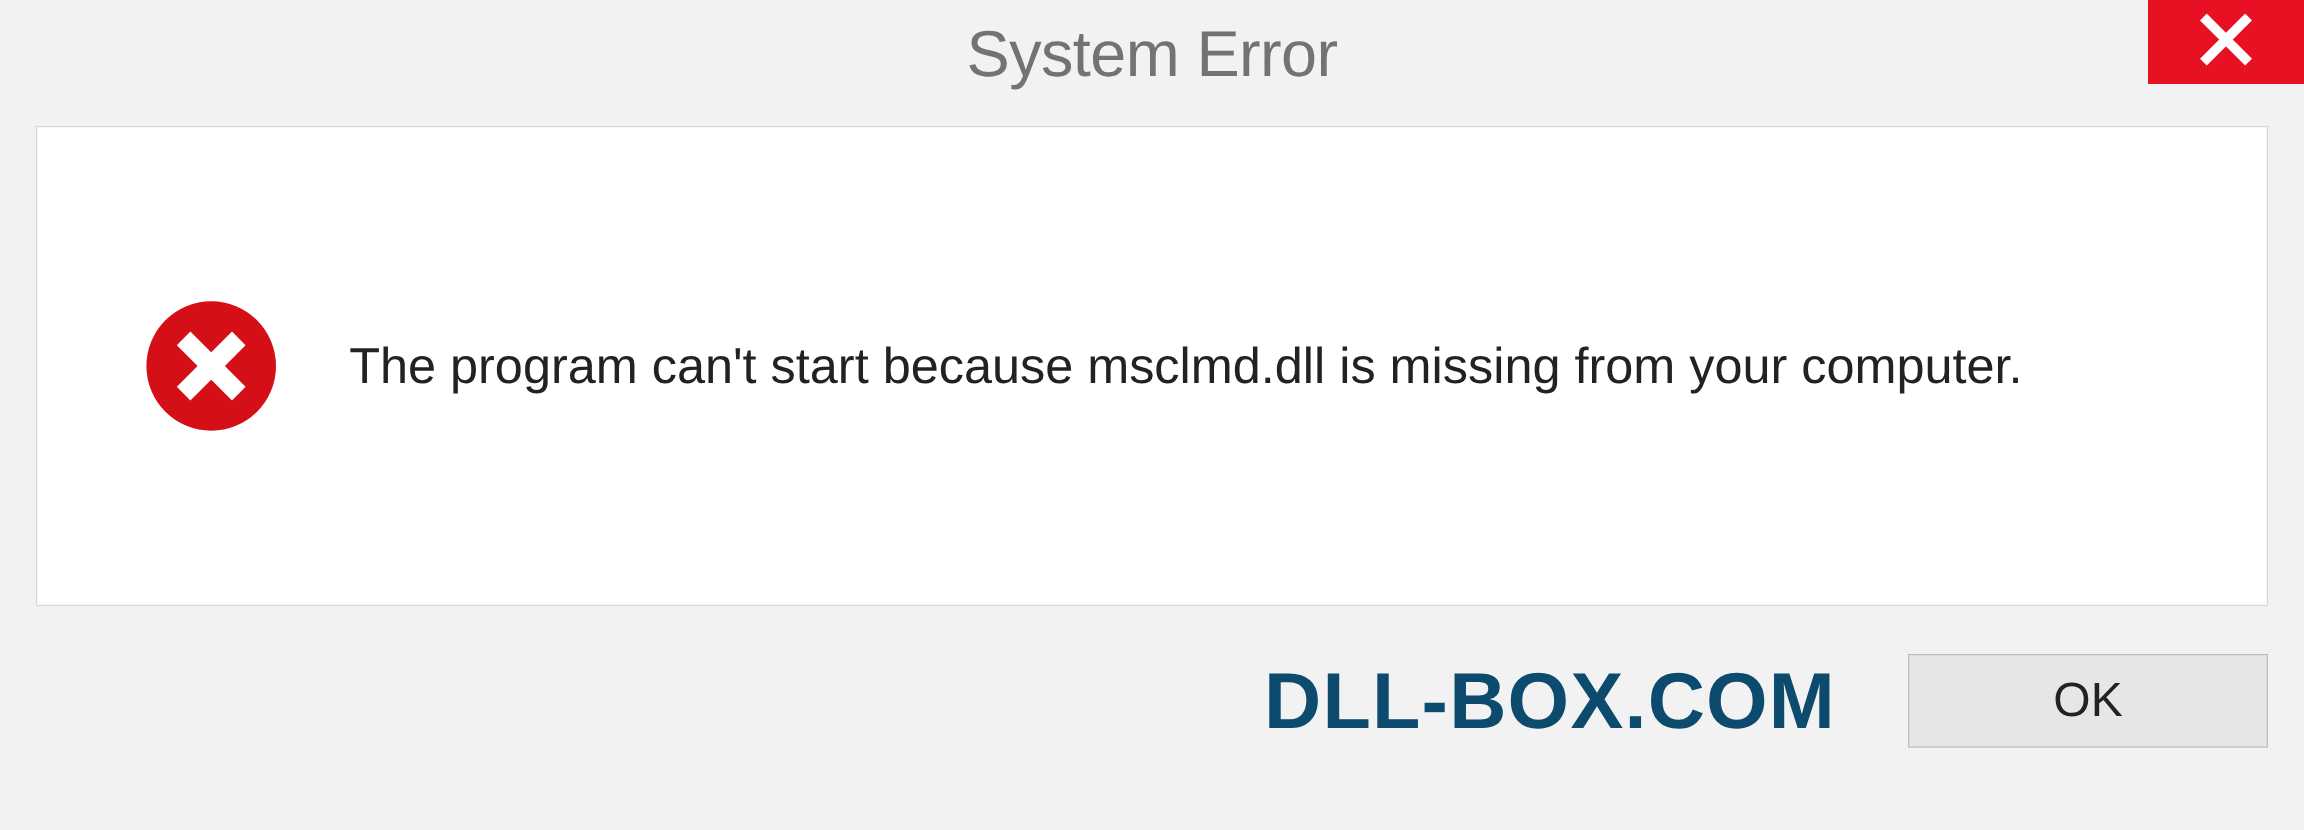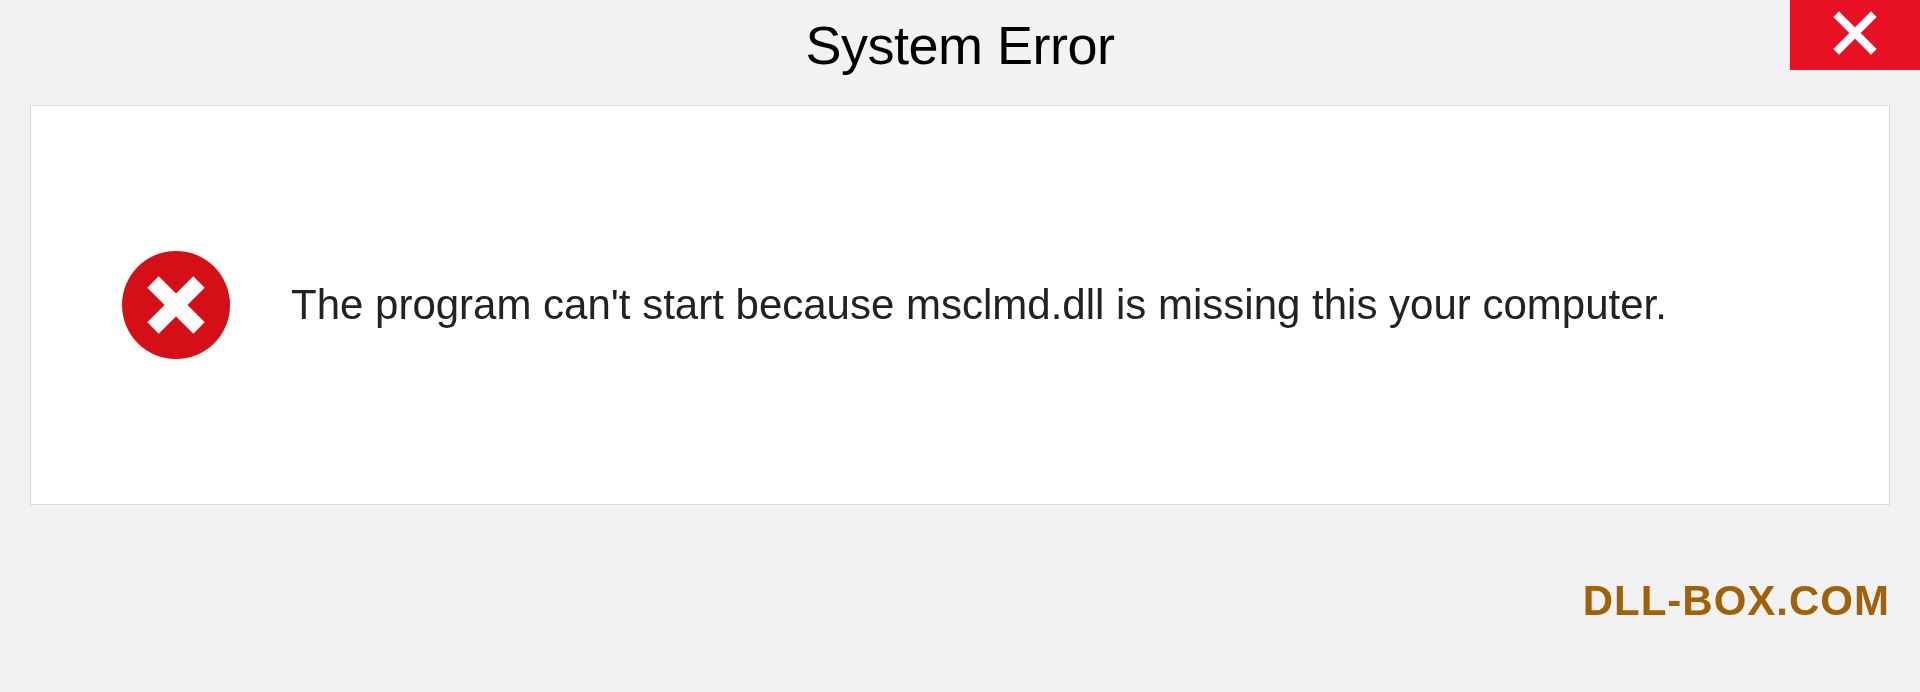--- a/index.html
+++ b/index.html
@@ -17,21 +17,21 @@
     }
     .titlebar {
       position: relative;
       height: 90px;
       display: flex;
       align-items: center;
       justify-content: center;
     }
     .title-text {
       font-size: 54px;
-      color: #000000;
+      color: #737373;
       font-weight: 400;
       letter-spacing: -0.5px;
     }
     .close-button {
       position: absolute;
       top: 0;
       right: 0;
       width: 130px;
       height: 70px;
       background: #e81123;
@@ -75,26 +75,25 @@
       font-weight: 400;
     }
     .footer-row {
       margin: 40px 30px 0 30px;
       display: flex;
       align-items: center;
       justify-content: flex-end;
       gap: 60px;
     }
     .watermark {
-      font-size: 42px;
+      font-size: 66px;
       font-weight: 900;
-      color: #a16207;
+      color: #0c4a6e;
       letter-spacing: 1px;
       font-family: Arial, sans-serif;
-      margin-top: 32px;
     }
     .ok-button {
       width: 300px;
       height: 78px;
       background: #e6e6e6;
       border: 1px solid #bcbcbc;
       display: flex;
       align-items: center;
       justify-content: center;
       font-size: 40px;
@@ -121,19 +120,20 @@
 <div class="content-box">
   <div class="error-circle">
     <svg viewBox="0 0 110 110">
       <circle cx="55" cy="55" r="54" fill="#d40f17"></circle>
       <circle cx="55" cy="55" r="46" fill="#d40f17" stroke="#ffffff" stroke-width="0"></circle>
       <line x1="32" y1="32" x2="78" y2="78" stroke="#ffffff" stroke-width="16" stroke-linecap="butt"></line>
       <line x1="78" y1="32" x2="32" y2="78" stroke="#ffffff" stroke-width="16" stroke-linecap="butt"></line>
     </svg>
   </div>
   <div class="message-block">
-    <div class="message-line">The program can't start because msclmd.dll is missing this your computer.</div>
+    <div class="message-line">The program can't start because msclmd.dll is missing from your computer.</div>
   </div>
 </div>
 
 <div class="footer-row">
   <div class="watermark">DLL-BOX.COM</div>
+  <button class="ok-button">OK</button>
 </div>
 
 </body></html>

